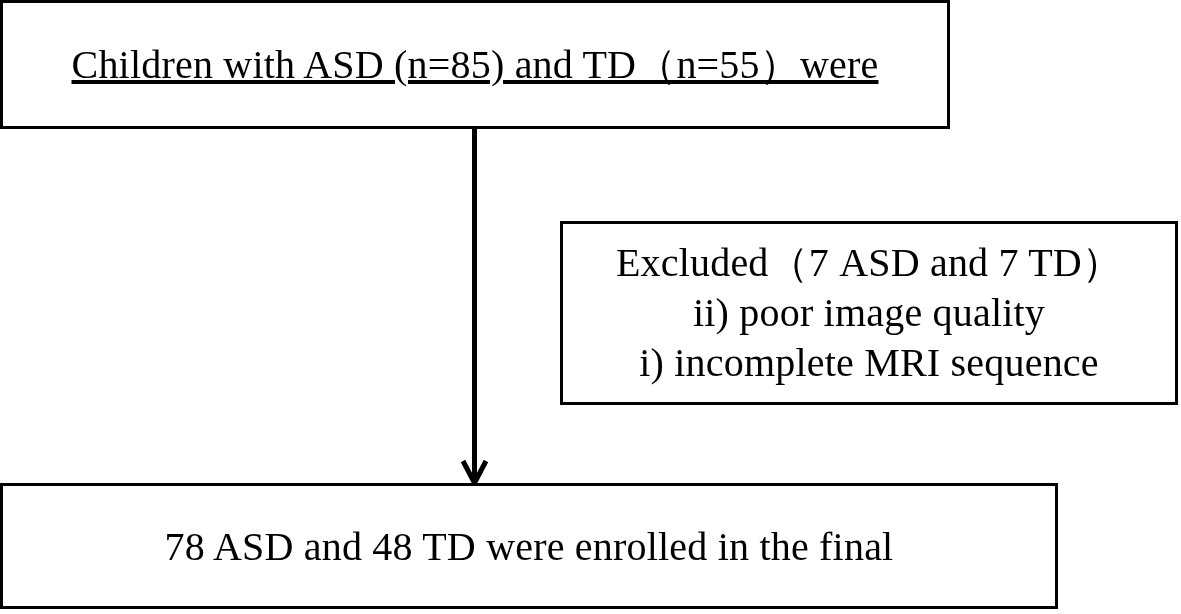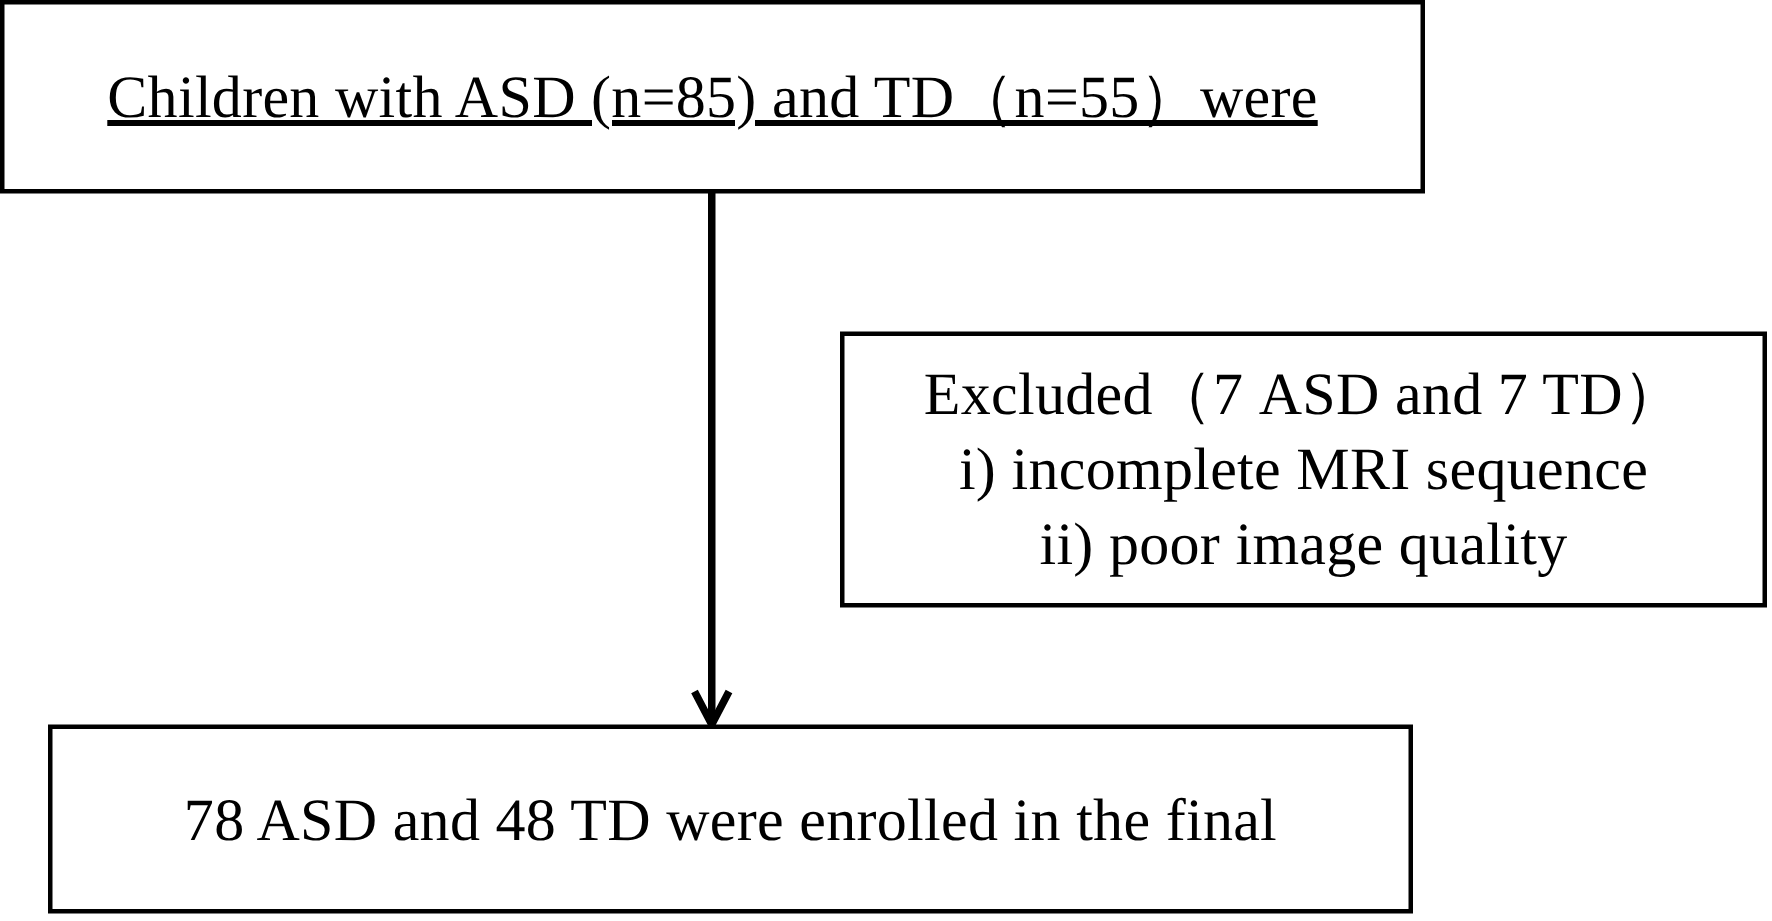--- a/index.html
+++ b/index.html
@@ -52,23 +52,22 @@
     height: 184px;
     margin-top: 10px;
   }
   #box-excluded .node-line {
     line-height: 50px;
   }
   
   #box-enrolled {
     left: 0px;
     top: 483px;
-    width: 910px;
+    width: 1058px;
     height: 126px;
-    margin-left: 32px;
   }
   
   #connector-arrow {
     position: absolute;
     left: 455px;
     top: 126px;
     width: 40px;
     height: 360px;
     pointer-events: none;
   }
@@ -77,22 +76,22 @@
 <body>
 
 <div id="flowchart">
 
   <div class="node-box" id="box-recruited">
     <span class="node-line">Children with ASD (n=85) and TD（n=55）were</span>
   </div>
 
   <div class="node-box" id="box-excluded">
     <span class="node-line">Excluded（7 ASD and 7 TD）</span>
+    <span class="node-line">ii) poor image quality</span>
     <span class="node-line">i) incomplete MRI sequence</span>
-    <span class="node-line">ii) poor image quality</span>
   </div>
 
   <div class="node-box" id="box-enrolled">
     <span class="node-line">78 ASD and 48 TD were enrolled in the final</span>
   </div>
 
   <svg id="connector-arrow" viewBox="0 0 40 360" width="40" height="360">
     <line x1="19.5" y1="0" x2="19.5" y2="357" stroke="#000000" stroke-width="5"></line>
     <polyline points="8,335 19.5,357 31,335" fill="none" stroke="#000000" stroke-width="5" stroke-linecap="butt" stroke-linejoin="miter"></polyline>
   </svg>

